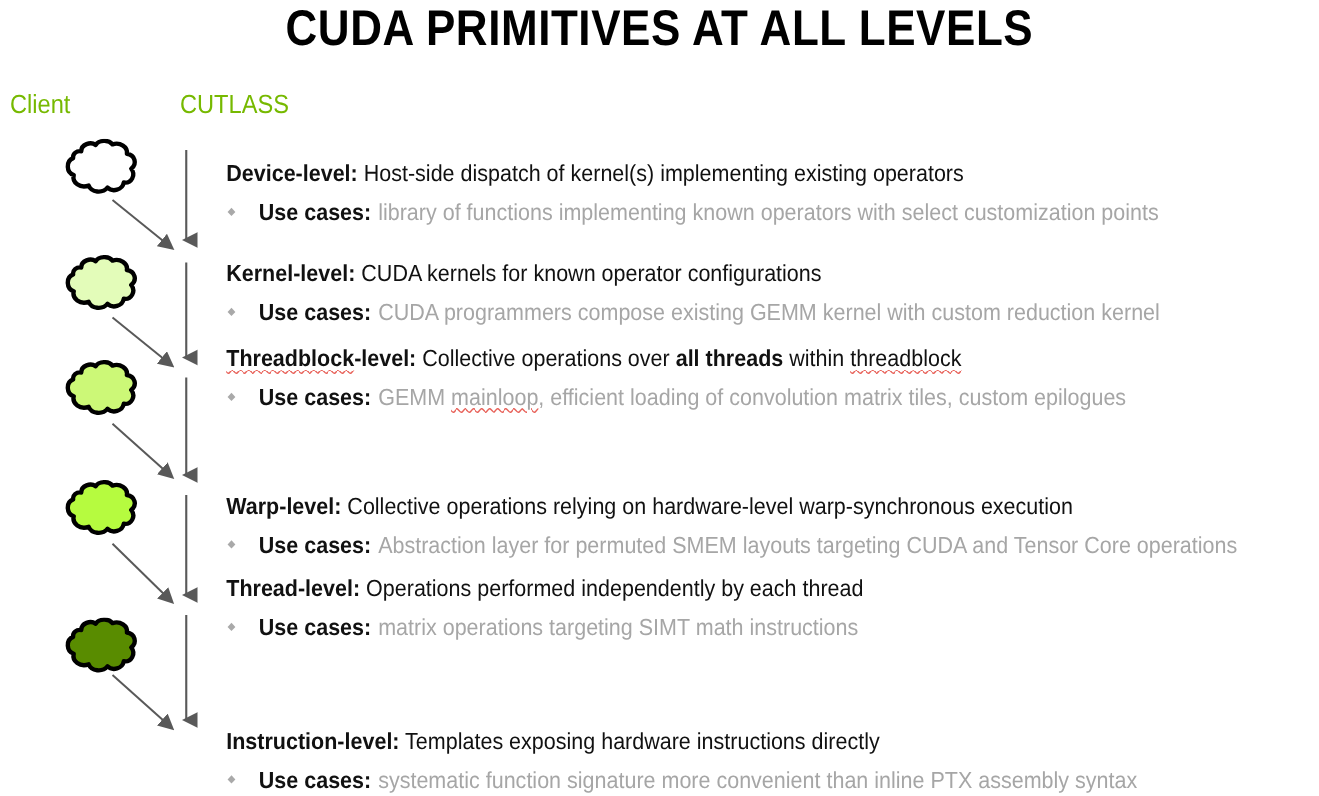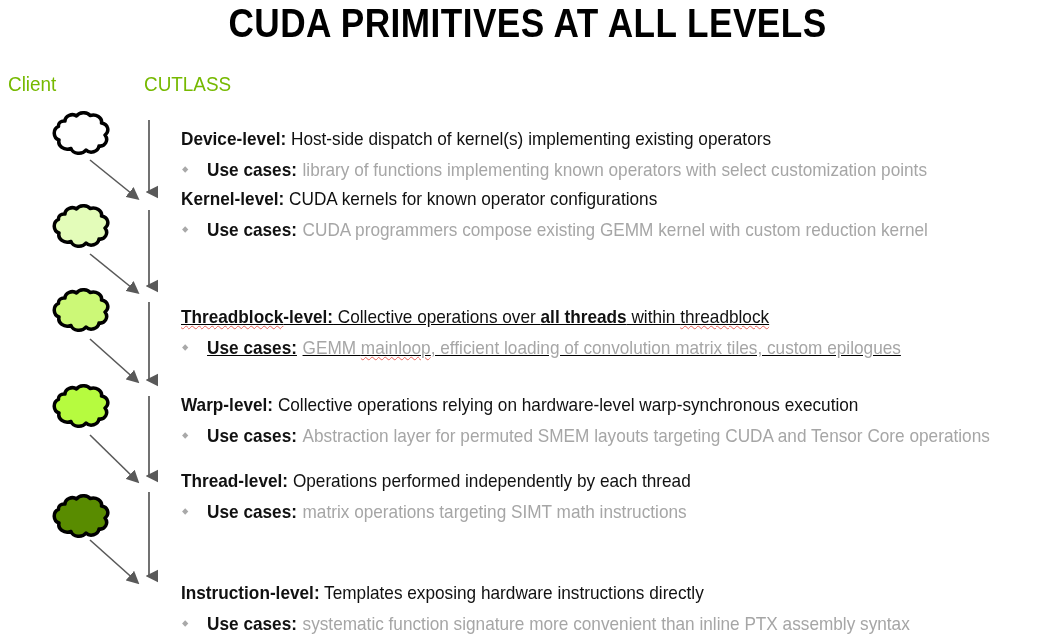--- a/index.html
+++ b/index.html
@@ -303,32 +303,32 @@
   <div class="level-title">
     <span class="lead">Device-level:</span><span> Host-side dispatch of kernel(s) implementing existing operators</span>
   </div>
   <div class="usecase-row">
     <span class="bullet-mark"></span>
     <span class="usecase-label">Use cases:</span>
     <span class="usecase-text">library of functions implementing known operators with select customization points</span>
   </div>
 </div>
 
-<div class="level-block" style="top:188px;">
+<div class="level-block" style="top:208px;">
   <div class="level-title">
     <span class="lead">Kernel-level:</span><span> CUDA kernels for known operator configurations</span>
   </div>
   <div class="usecase-row">
     <span class="bullet-mark"></span>
     <span class="usecase-label">Use cases:</span>
     <span class="usecase-text">CUDA programmers compose existing GEMM kernel with custom reduction kernel</span>
   </div>
 </div>
 
-<div class="level-block" style="top:306px;text-decoration:underline;">
+<div class="level-block" style="top:276px;">
   <div class="level-title">
     <span class="lead spell">Threadblock</span><span class="lead">-level:</span><span> Collective operations over </span><span class="strong">all threads</span><span> within </span><span class="spell">threadblock</span>
   </div>
   <div class="usecase-row">
     <span class="bullet-mark"></span>
     <span class="usecase-label">Use cases:</span>
     <span class="usecase-text"><span>GEMM </span><span class="spell">mainloop</span><span>, efficient loading of convolution matrix tiles, custom epilogues</span></span>
   </div>
 </div>
 
@@ -336,21 +336,21 @@
   <div class="level-title">
     <span class="lead">Warp-level:</span><span> Collective operations relying on hardware-level warp-synchronous execution</span>
   </div>
   <div class="usecase-row">
     <span class="bullet-mark"></span>
     <span class="usecase-label">Use cases:</span>
     <span class="usecase-text">Abstraction layer for permuted SMEM layouts targeting CUDA and Tensor Core operations</span>
   </div>
 </div>
 
-<div class="level-block" style="top:470px;">
+<div class="level-block" style="top:460px;">
   <div class="level-title">
     <span class="lead">Thread-level:</span><span> Operations performed independently by each thread</span>
   </div>
   <div class="usecase-row">
     <span class="bullet-mark"></span>
     <span class="usecase-label">Use cases:</span>
     <span class="usecase-text">matrix operations targeting SIMT math instructions</span>
   </div>
 </div>
 

